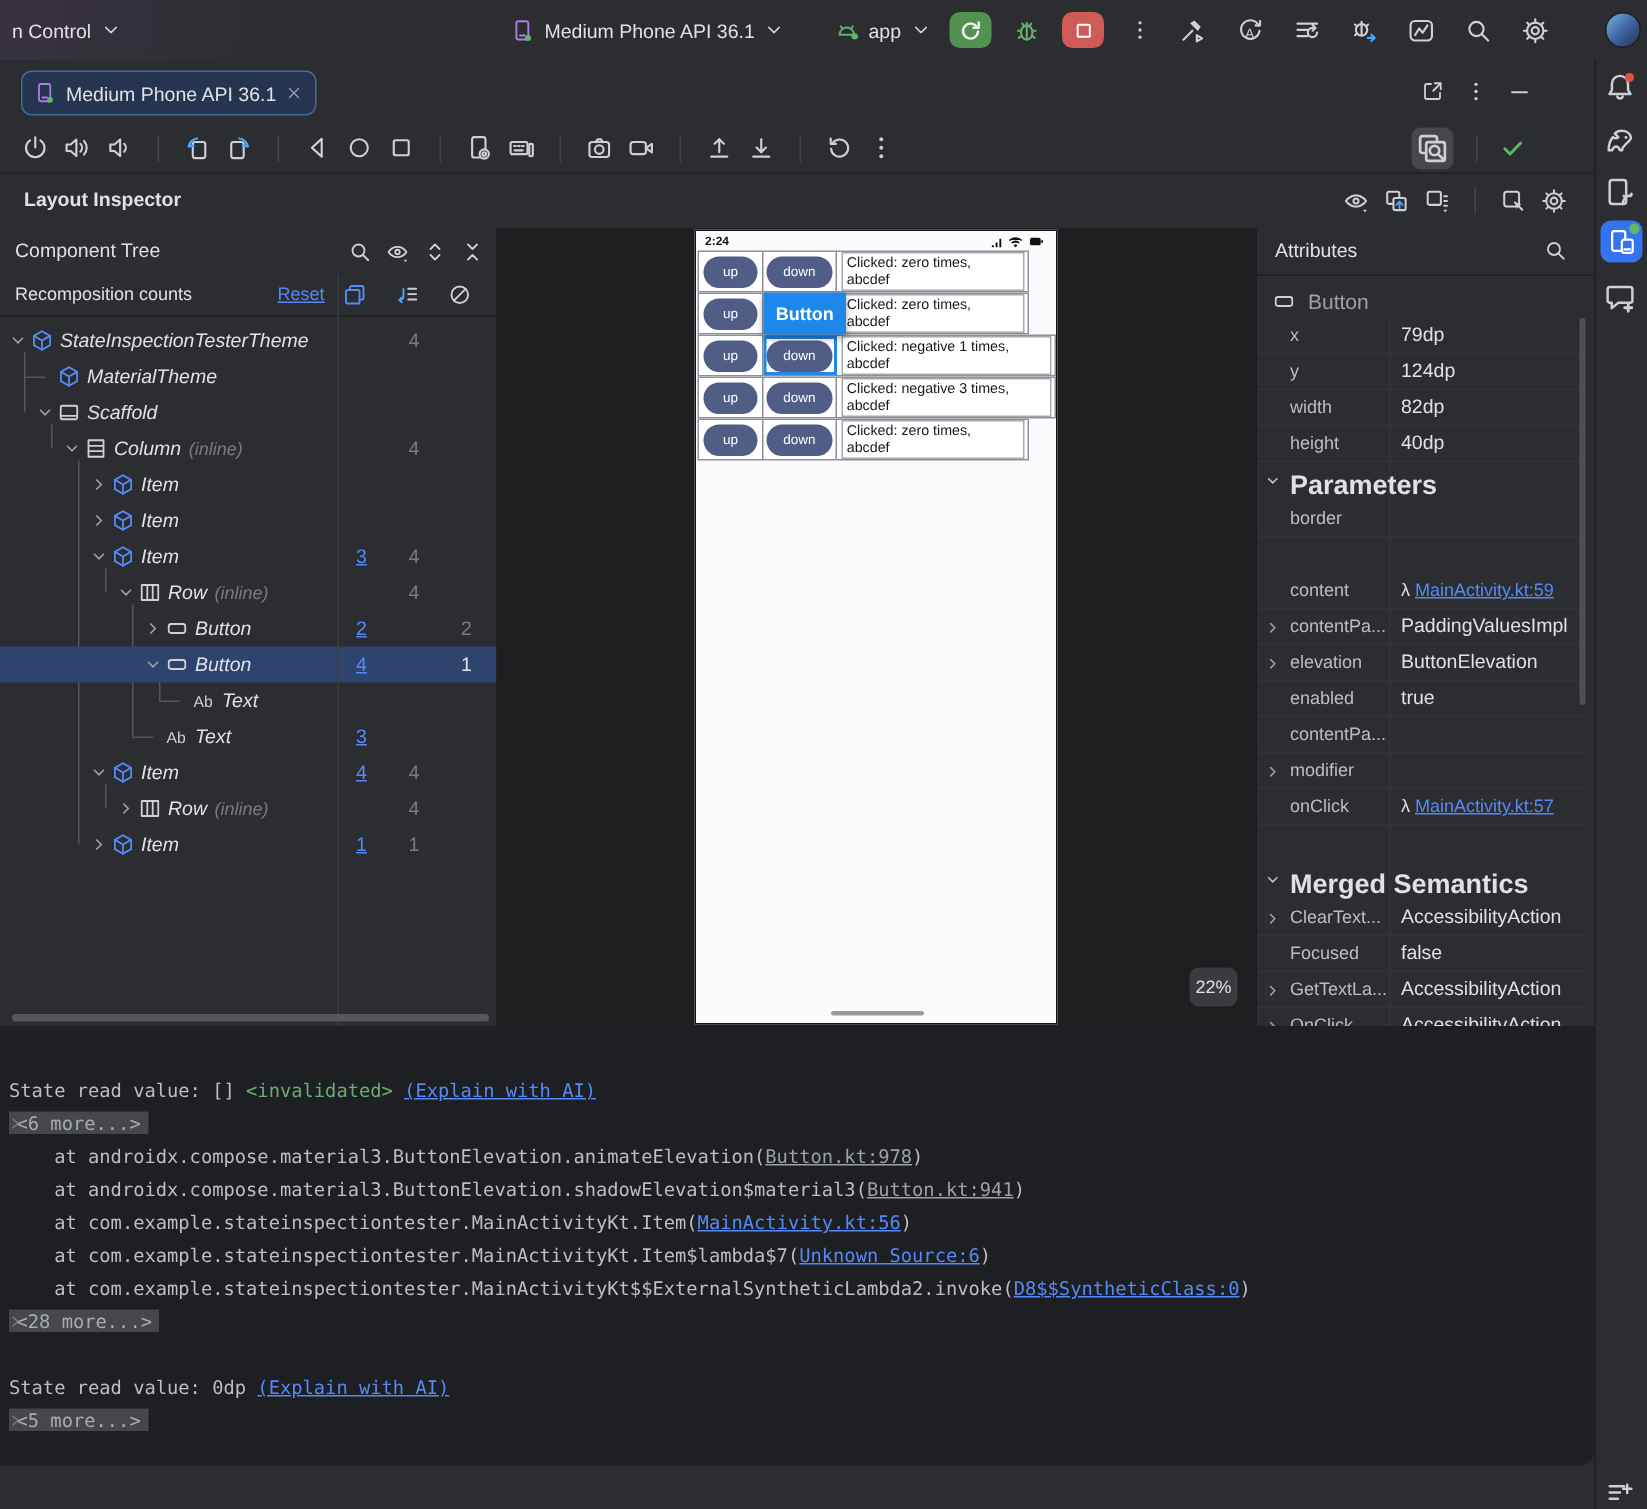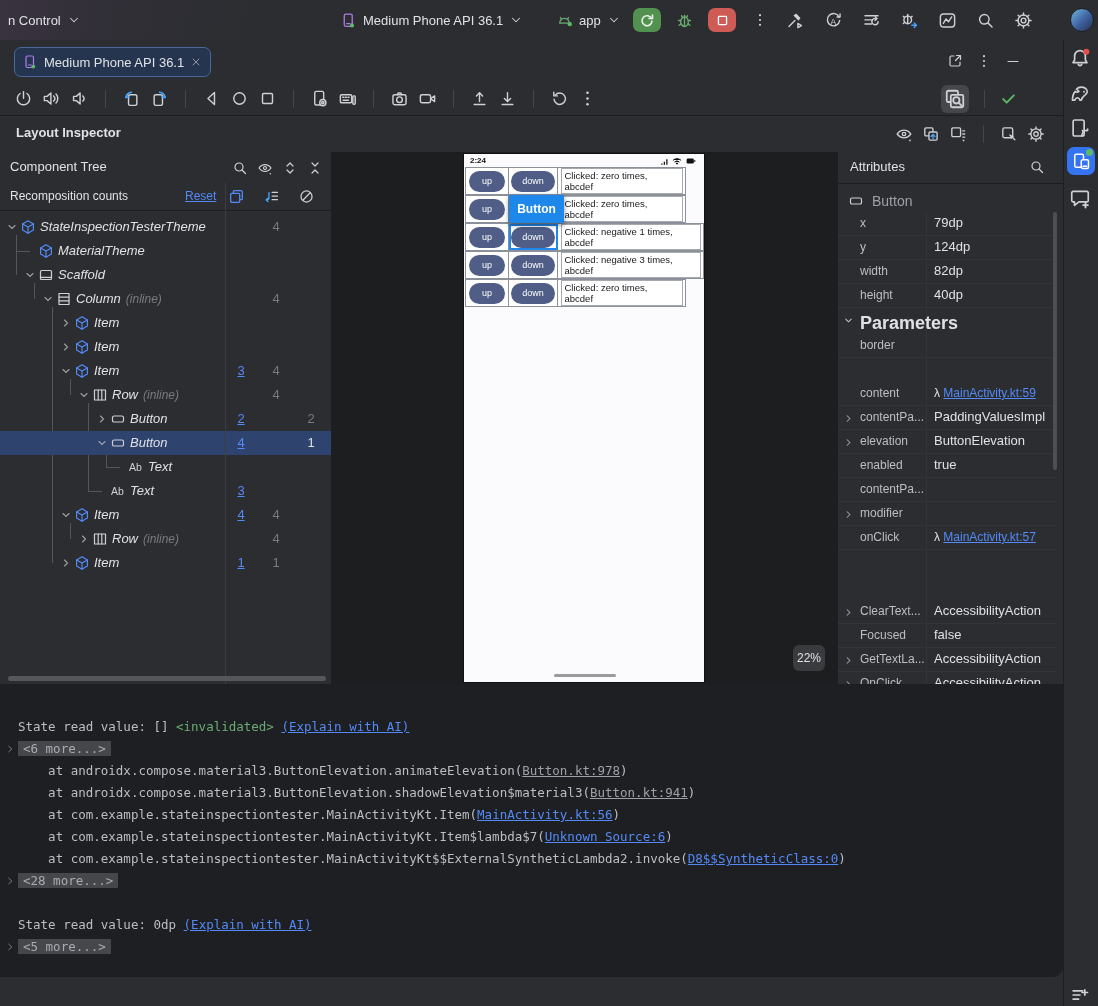--- a/index.html
+++ b/index.html
@@ -74,21 +74,21 @@
   #attrs-vline{position:absolute;left:88px;top:60px;width:1px;height:472px;background:#323438;}
   #attrs-scroll{position:absolute;left:215px;top:60px;width:4px;height:258px;background:#4d4f52;border-radius:2px;}
   
   #console{left:0;top:684px;width:1063px;height:293px;background:#1e1f22;border-radius:0 0 10px 0;}
   #console-head{position:absolute;left:0;top:0;width:100%;height:26px;}
   #console-title{position:absolute;left:16px;top:6px;font-size:11px;color:#ced0d6;}
   #console-nav{position:absolute;left:463px;top:3px;display:flex;align-items:center;gap:9px;font-size:13px;font-weight:bold;color:#dfe1e5;}
   #console-reads{position:absolute;left:632px;top:5px;font-size:13px;color:#dfe1e5;}
   #console-min{position:absolute;right:24px;top:5px;}
   #console-body{position:absolute;left:0;top:26px;width:100%;height:260px;font-family:"DejaVu Sans Mono","Liberation Mono",monospace;font-size:12.5px;}
-  .cline{position:relative;height:22px;line-height:22px;white-space:pre;padding-left:18px;color:#bcbec4;}
+  .cline{position:relative;height:22px;line-height:22px;white-space:pre;padding-left:6px;color:#bcbec4;}
   .seg-t{color:#bcbec4;} .seg-g{color:#6aab73;}
   .seg-lb{color:#548af7;text-decoration:underline;cursor:pointer;}
   .seg-lg{color:#9da0a8;text-decoration:underline;cursor:pointer;}
   .morechip{background:#45474b;color:#a8abb2;padding:0 5px;}
   .morechev{position:absolute;left:5px;top:6px;width:10px;height:10px;}
   
   #right-strip{left:1063px;top:40px;width:35px;height:966px;background:#2b2d30;border-left:1px solid #1e1f22;}
   .strip-item{position:absolute;left:5px;width:24px;height:24px;}
   .strip-active{position:absolute;left:3px;width:28px;height:28px;background:#3574f0;border-radius:7px;display:flex;align-items:center;justify-content:center;color:#fff;}
   .badge-dot{position:absolute;width:7px;height:7px;border-radius:50%;}
@@ -879,20 +879,28 @@
           <svg viewBox="0 0 16 16" fill="none" stroke="#9da0a8" stroke-width="1.5" stroke-linecap="round">
             <path d="M6 4l4 4-4 4"></path>
           </svg>
         </span>
         <span class="alabel">modifier</span>
       </div>
       <div class="arow" style="top: 314px; height: 24px;">
         <span class="alabel">onClick</span>
         <span class="avalue"><span class="lam">λ </span><span class="alink">MainActivity.kt:57</span></span>
       </div>
+      <div class="arow" style="top: 362px; height: 26px; border-bottom: none;">
+        <span class="achev ic">
+          <svg viewBox="0 0 16 16" fill="none" stroke="#c3c5ca" stroke-width="1.5" stroke-linecap="round">
+            <path d="M4 6l4 4 4-4"></path>
+          </svg>
+        </span>
+        <span class="asect">Merged Semantics</span>
+      </div>
       <div class="arow" style="top: 388px; height: 24px;">
         <span class="achev ic">
           <svg viewBox="0 0 16 16" fill="none" stroke="#9da0a8" stroke-width="1.5" stroke-linecap="round">
             <path d="M6 4l4 4-4 4"></path>
           </svg>
         </span>
         <span class="alabel">ClearText...</span>
         <span class="avalue">AccessibilityAction</span>
       </div>
       <div class="arow" style="top: 412px; height: 24px;">

